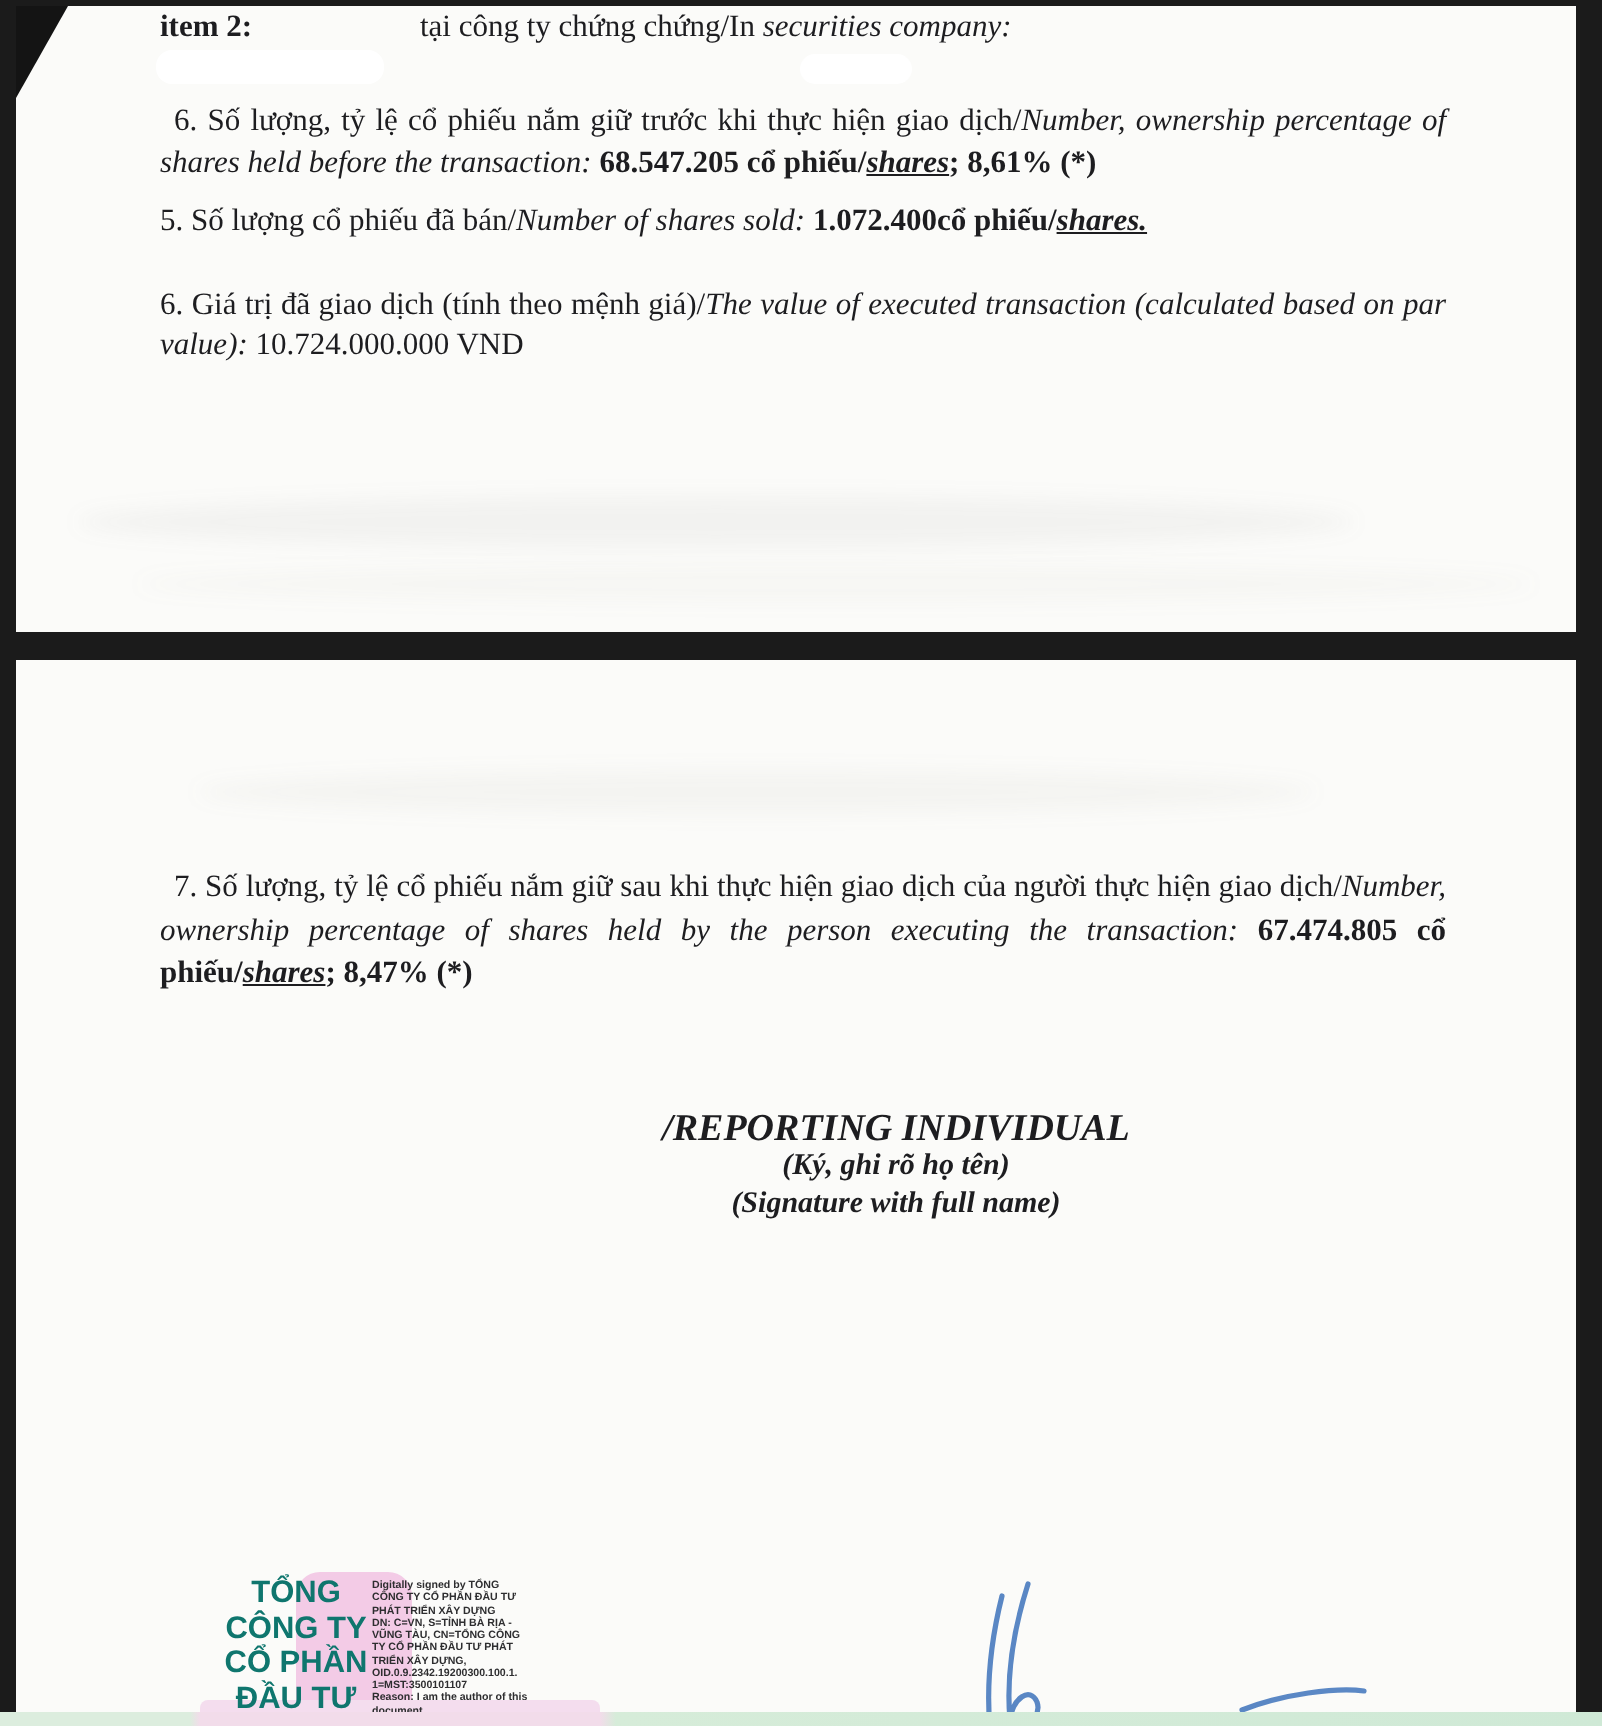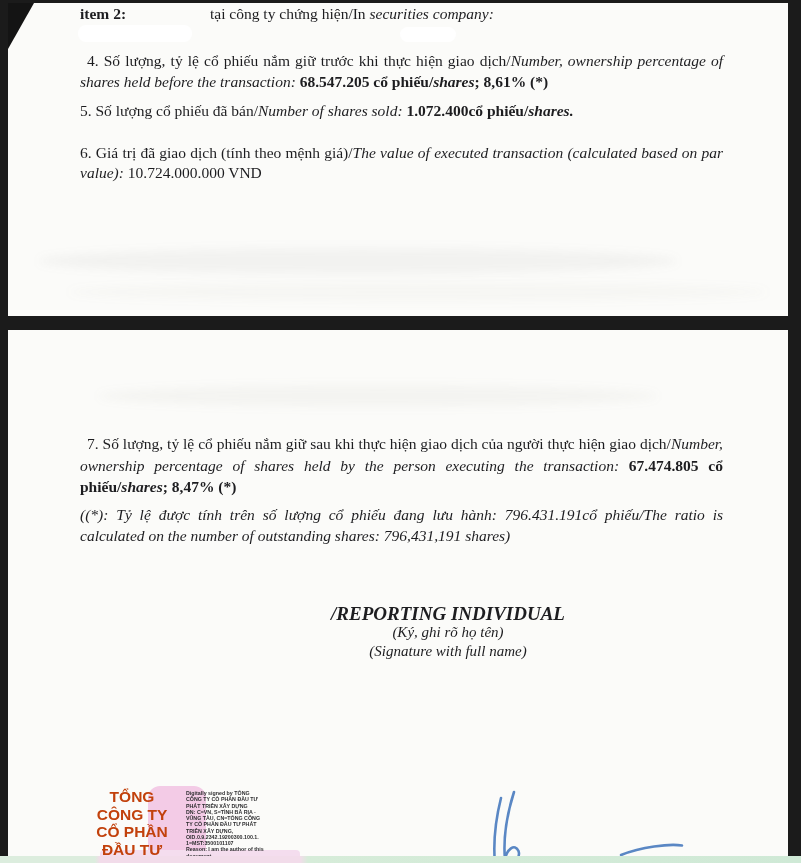--- a/index.html
+++ b/index.html
@@ -17,72 +17,71 @@
   .p4{margin-top:27px;text-indent:7px;}
   .p5{margin-top:9px;}
   .p6{margin-top:21px;}
   .p7{margin-top:0;line-height:21.5px;text-indent:7px;}
   .p8{margin-top:11px;line-height:21.5px;}
   .p9{margin-top:7px;line-height:21.5px;}
   .p10{margin-top:8px;line-height:21.5px;}
   .footnote{margin-top:6px;line-height:21.5px;font-style:italic;}
   .seg-i{font-style:italic;}
   .seg-b{font-weight:bold;}
-  .seg-bi{font-weight:bold;font-style:italic;}
+  .seg-bi{font-weight:bold;font-style:italic;text-decoration:underline;}
   .redact{position:absolute;background:#ffffff;border-radius:8px;}
   .redact1{left:70px;top:22px;width:114px;height:17px;}
   .redact2{left:392px;top:24px;width:56px;height:15px;}
   .smudge{position:absolute;border-radius:50%;filter:blur(5px);pointer-events:none;}
   .smudge1{left:30px;top:245px;width:640px;height:26px;background:rgba(110,105,100,0.06);}
   .smudge2{left:60px;top:280px;width:700px;height:18px;background:rgba(120,118,112,0.04);}
   .smudge3{left:90px;top:55px;width:560px;height:22px;background:rgba(115,112,106,0.05);}
   .signatory{margin:57px 114px 0 auto;width:322px;text-align:center;}
   .sig-title-vi{font-size:15.5px;font-weight:bold;line-height:19px;letter-spacing:.5px;}
   .sig-title-en{font-size:19px;font-weight:bold;font-style:italic;line-height:19px;}
-  .sig-note{font-size:15px;font-style:italic;line-height:19px;}
+  .sig-note{font-size:15px;font-style:italic;line-height:19px;font-weight:bold;}
   .stamp{position:absolute;left:78px;top:456px;width:210px;height:78px;
          font-family:"Liberation Sans","DejaVu Sans",sans-serif;}
   .stamp-logo{position:absolute;left:62px;top:0;width:58px;height:76px;background:#f3cbe6;
               border-radius:12px;}
   .stamp-logo2{position:absolute;left:14px;top:64px;width:200px;height:14px;background:#f4ddee;
               border-radius:4px;}
-  .stamp-big{position:absolute;left:0;top:2px;width:92px;text-align:center;font-size:15.5px;
-             font-weight:bold;line-height:17.5px;color:#c2410c;letter-spacing:0;}
+  .stamp-big{position:absolute;left:16px;top:2px;width:92px;text-align:center;font-size:15.5px;
+             font-weight:bold;line-height:17.5px;color:#0f766e;letter-spacing:0;}
   .stamp-details{position:absolute;left:100px;top:4px;width:110px;font-size:5.3px;
                  line-height:6.25px;color:#2e2e30;font-weight:bold;}
   .signature-svg{position:absolute;left:455px;top:460px;width:230px;height:75px;overflow:visible;}
   .bottom-band{position:absolute;left:0;top:856px;width:801px;height:7px;
     background:linear-gradient(90deg,#dcedde 0px,#dcedde 95px,#f2dcea 100px,#f2dcea 300px,#d6ecd9 308px,#cfe9d6 100%);}
 </style>
 </head>
 <body>
 
 <div class="screen">
 
   <div class="page page1">
     <div class="corner-wedge"></div>
     <div class="redact redact1"></div>
     <div class="redact redact2"></div>
     <div class="smudge smudge1"></div>
     <div class="smudge smudge2"></div>
     <div class="page-inner">
       <div class="header-line">
-        <span class="item2-label">item 2:</span><span><span>tại công ty chứng hiện/In </span><span class="seg-i">securities company:</span></span>
+        <span class="item2-label">item 2:</span><span><span>tại công ty chứng chứng/In </span><span class="seg-i">securities company:</span></span>
       </div>
-      <p class="para p4"><span>4. Số lượng, tỷ lệ cổ phiếu nắm giữ trước khi thực hiện giao dịch/</span><span class="seg-i">Number, ownership percentage of shares held before the transaction: </span><span class="seg-b">68.547.205 cổ phiếu/</span><span class="seg-bi">shares</span><span class="seg-b">; 8,61% (*)</span></p>
+      <p class="para p4"><span>6. Số lượng, tỷ lệ cổ phiếu nắm giữ trước khi thực hiện giao dịch/</span><span class="seg-i">Number, ownership percentage of shares held before the transaction: </span><span class="seg-b">68.547.205 cổ phiếu/</span><span class="seg-bi">shares</span><span class="seg-b">; 8,61% (*)</span></p>
       <p class="para p5"><span>5. Số lượng cổ phiếu đã bán/</span><span class="seg-i">Number of shares sold: </span><span class="seg-b">1.072.400cổ phiếu/</span><span class="seg-bi">shares.</span></p>
       <p class="para p6"><span>6. Giá trị đã giao dịch (tính theo mệnh giá)/</span><span class="seg-i">The value of executed transaction (calculated based on par value): </span><span>10.724.000.000 VND</span></p>
     </div>
   </div>
 
   <div class="page page2">
     <div class="smudge smudge3"></div>
     <div class="page-inner" style="padding-top:103px;">
       <p class="para p7"><span>7. Số lượng, tỷ lệ cổ phiếu nắm giữ sau khi thực hiện giao dịch của người thực hiện giao dịch/</span><span class="seg-i">Number, ownership percentage of shares held by the person executing the transaction: </span><span class="seg-b">67.474.805 cổ phiếu/</span><span class="seg-bi">shares</span><span class="seg-b">; 8,47% (*)</span></p>
-      <p class="para footnote">((*): Tỷ lệ được tính trên số lượng cổ phiếu đang lưu hành: 796.431.191cổ phiếu/The ratio is calculated on the number of outstanding shares: 796,431,191 shares)</p>
 
       <div class="signatory">
         <div class="sig-title-en">/REPORTING INDIVIDUAL</div>
         <div class="sig-note">(Ký, ghi rõ họ tên)</div>
         <div class="sig-note">(Signature with full name)</div>
       </div>
     </div>
 
     <div class="stamp">
       <div class="stamp-logo"></div>

